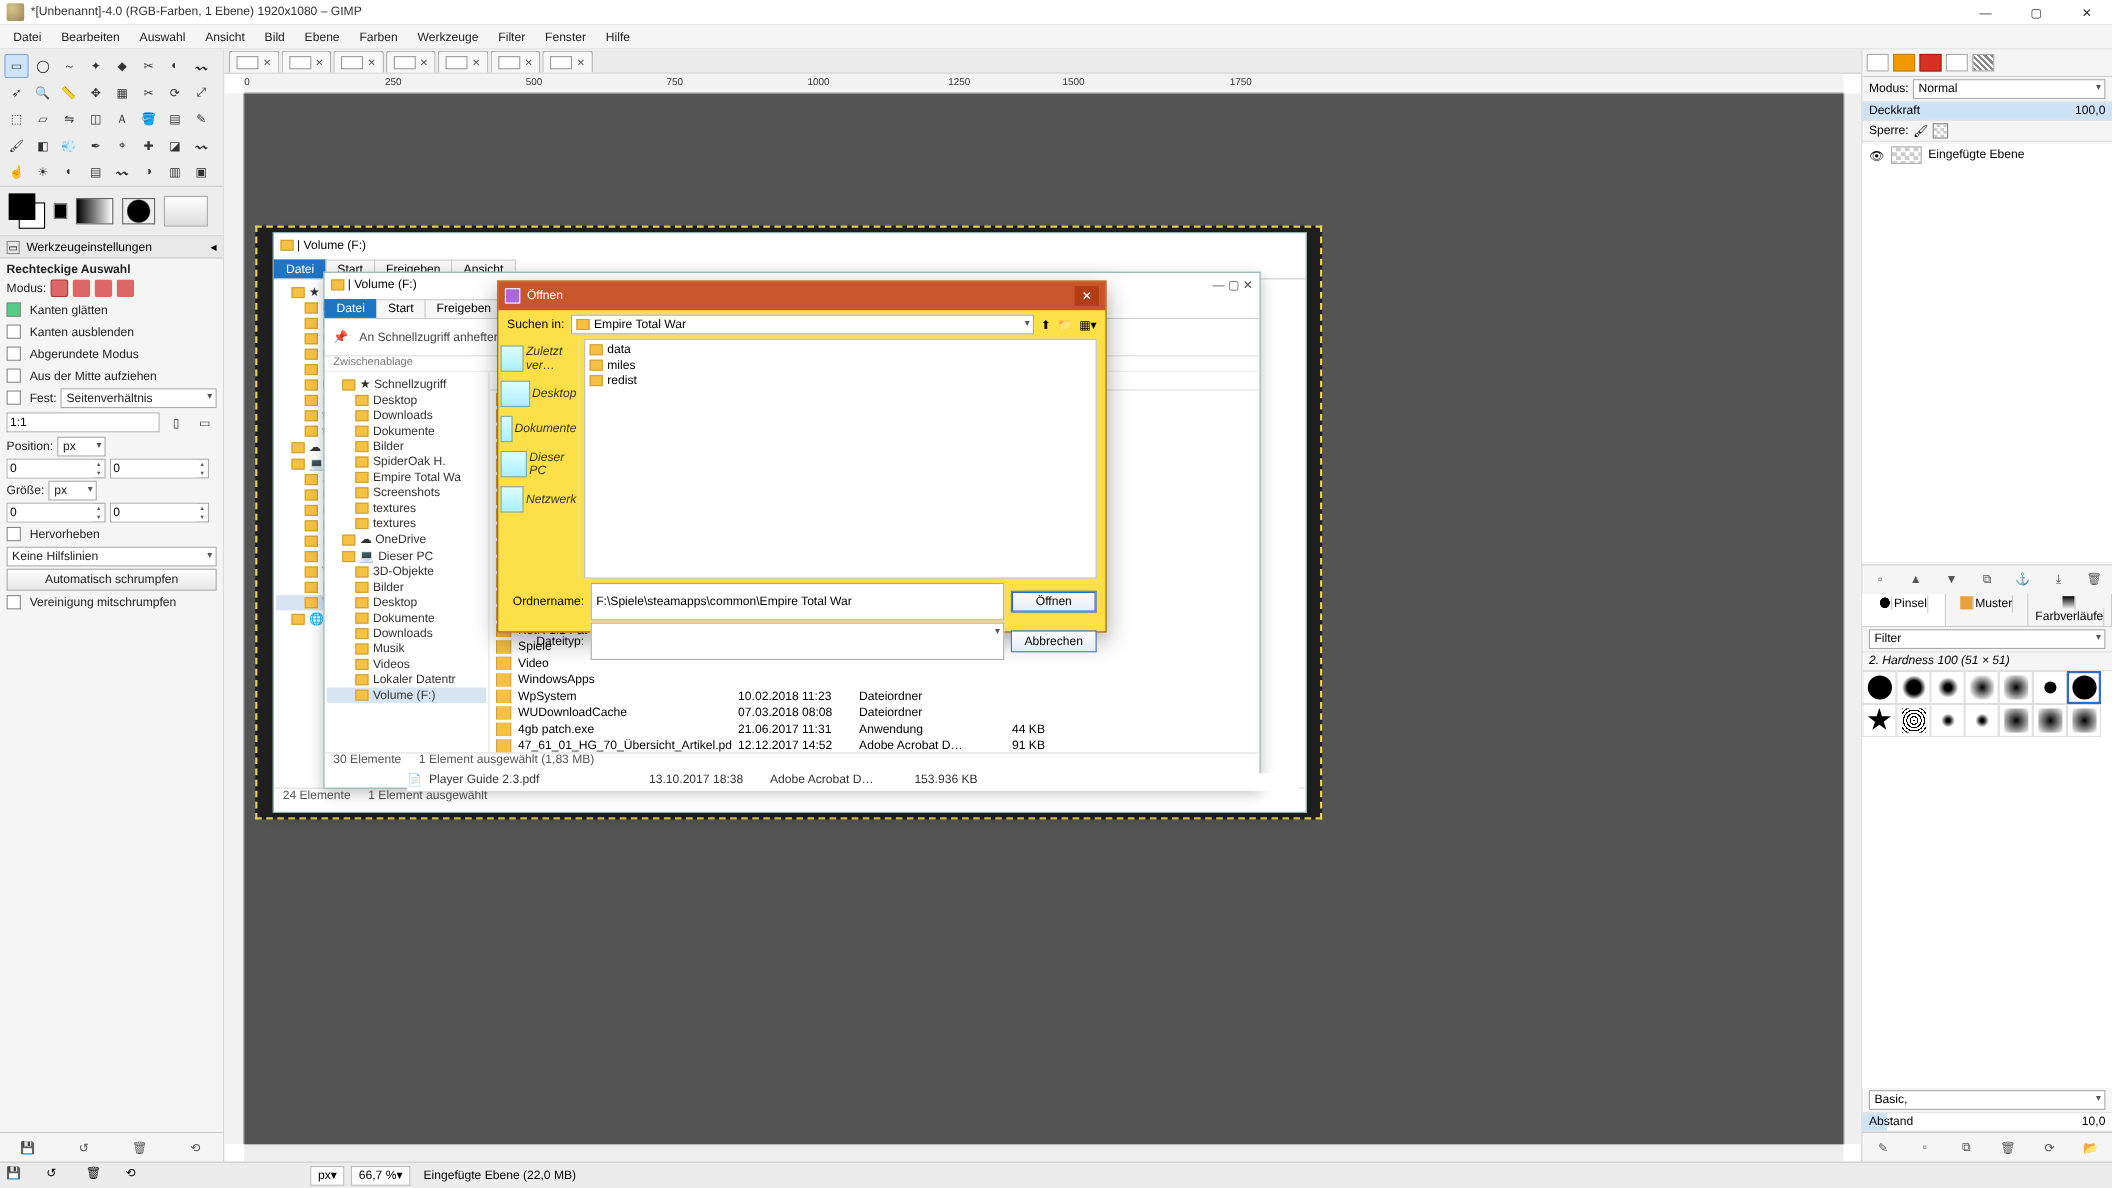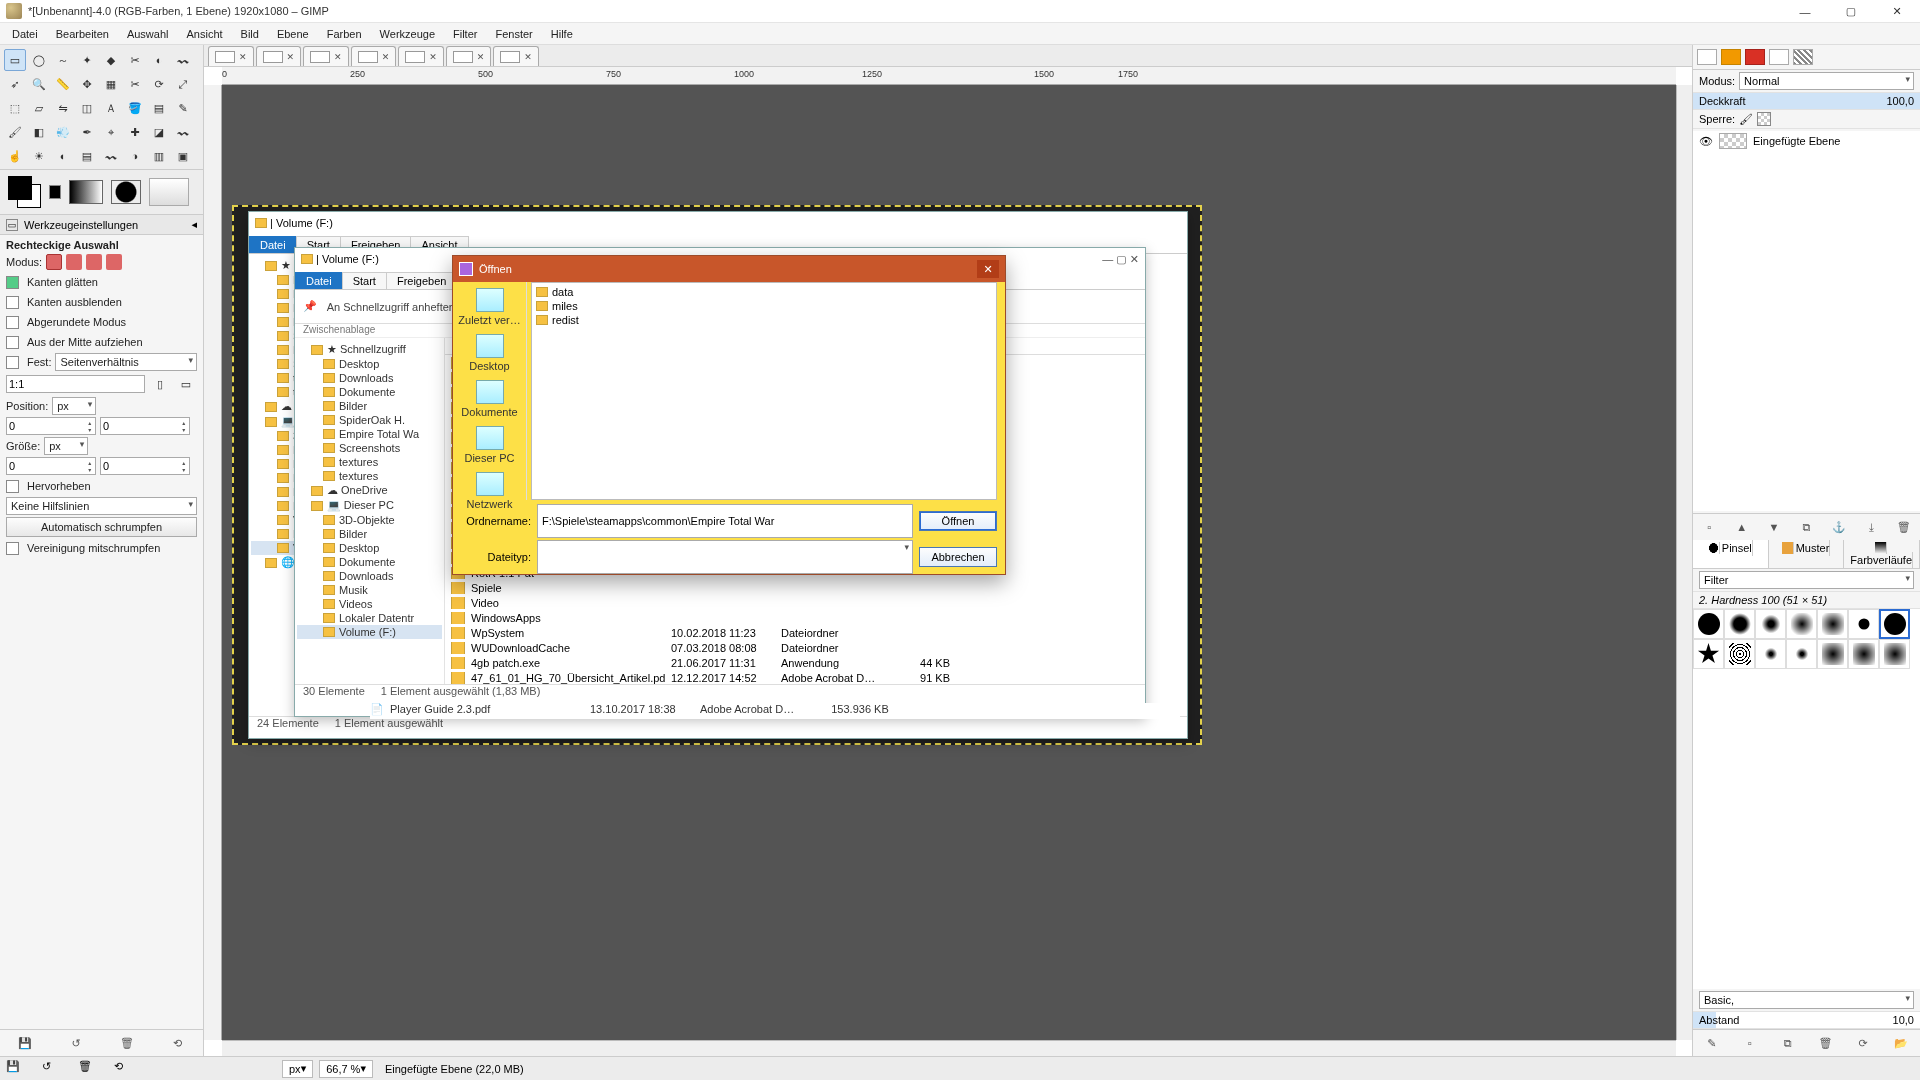--- a/index.html
+++ b/index.html
@@ -87,21 +87,21 @@
 .c-size{ flex:0 0 80px; text-align:center;}
 .expl-status{ height:20px; border-top:1px solid #ddd; display:flex; align-items:flex-start; gap:16px; padding:0 8px; color:#555;}
 
 
 .opendlg { position:absolute; left:452px; top:255px; width:554px; height:320px; background:#fde047; border:1px solid #9c4b2a; box-shadow:0 8px 20px rgba(0,0,0,.35); z-index:50;}
 .opendlg .tb{ height:26px; background:#c8562a; color:#fff; display:flex; align-items:center; padding:0 6px;}
 .opendlg .tb .ico{ width:14px;height:14px;background:#a6d; border:1px solid #fff; margin-right:6px;}
 .opendlg .tb .x{ margin-left:auto; width:22px; height:18px; background:#b23d17; display:flex; align-items:center; justify-content:center; font-size:11px;}
 .opendlg .searchrow{ display:flex; align-items:center; gap:6px; padding:4px 8px;}
 .opendlg .places{ width:74px; display:flex; flex-direction:column; gap:8px; padding:6px 2px; border-right:1px solid #ddd;}
-.opendlg .places .pl{ display:flex; flex-direction:column; align-items:center; gap:2px; font-size:10px; color:#333;}
+.opendlg .places .pl{ display:flex; flex-direction:row; align-items:center; gap:2px; font-size:10px; color:#333;font-style:italic;}
 .opendlg .places .pl .pi{ width:28px;height:24px;border:1px solid #7aa; background:linear-gradient(#dff,#aef);}
 .opendlg .mid{ display:flex; height:218px;}
 .opendlg .filelist{ flex:1; border:1px solid #bbb; margin:0 8px 0 4px; background:#fff; padding:2px;}
 .opendlg .filelist .fi{ display:flex; align-items:center; gap:4px; padding:1px 2px;}
 .opendlg .bottom{ padding:2px 8px;}
 .opendlg .ffrow{ display:flex; align-items:center; gap:6px; margin:2px 0;justify-content:center;}
 .opendlg .ffrow label{ width:70px; text-align:right;}
 .opendlg .ffrow input,.opendlg .ffrow .combo{ flex:1; height:18px; border:1px solid #aaa; padding:16px 4px; font-size:11px;}
 .opendlg .ffrow .btn{ width:78px; height:20px; border:1px solid #4a77b4; background:linear-gradient(#fdfdfd,#e3edfa); display:flex; align-items:center; justify-content:center;}
 .opendlg .ffrow .btn.hl{ box-shadow:0 0 0 1px #2b6bd2 inset;}
@@ -362,21 +362,21 @@
           <span class="x">✕</span>
         </div>
       </div>
     <div class="hruler" id="hruler">
         <span class="ruler-tick" style="left: 0px;">0</span>
         <span class="ruler-tick" style="left: 128px;">250</span>
         <span class="ruler-tick" style="left: 256px;">500</span>
         <span class="ruler-tick" style="left: 384px;">750</span>
         <span class="ruler-tick" style="left: 512px;">1000</span>
         <span class="ruler-tick" style="left: 640px;">1250</span>
-        <span class="ruler-tick" style="left: 812px;">1500</span>
+        <span class="ruler-tick" style="left: 744px;">1500</span>
         <span class="ruler-tick" style="left: 896px;">1750</span>
       </div>
     <div class="vruler"></div>
     <div class="vscroll"></div>
     <div class="hscroll"></div>
 
     <div class="canvas-vp">
       <div class="pasted">
 
         <div class="explA">
@@ -770,20 +770,30 @@
     </div>
   </div>
 </div>
 
 <div class="opendlg">
   <div class="tb">
     <div class="ico"></div>
     <span>Öffnen</span>
     <div class="x">✕</div>
   </div>
+  <div class="searchrow">
+    <label>Suchen in:</label>
+    <div class="combo">
+        <span class="folder-ico" style="margin-right:4px"></span>
+        <span>Empire Total War</span>
+      </div>
+    <span>⬆</span>
+    <span>📁</span>
+    <span>▦▾</span>
+  </div>
   <div class="mid">
     <div class="places" id="places">
         <div class="pl">
           <div class="pi"></div>
           <span>Zuletzt ver…</span>
         </div>
         <div class="pl">
           <div class="pi"></div>
           <span>Desktop</span>
         </div>

